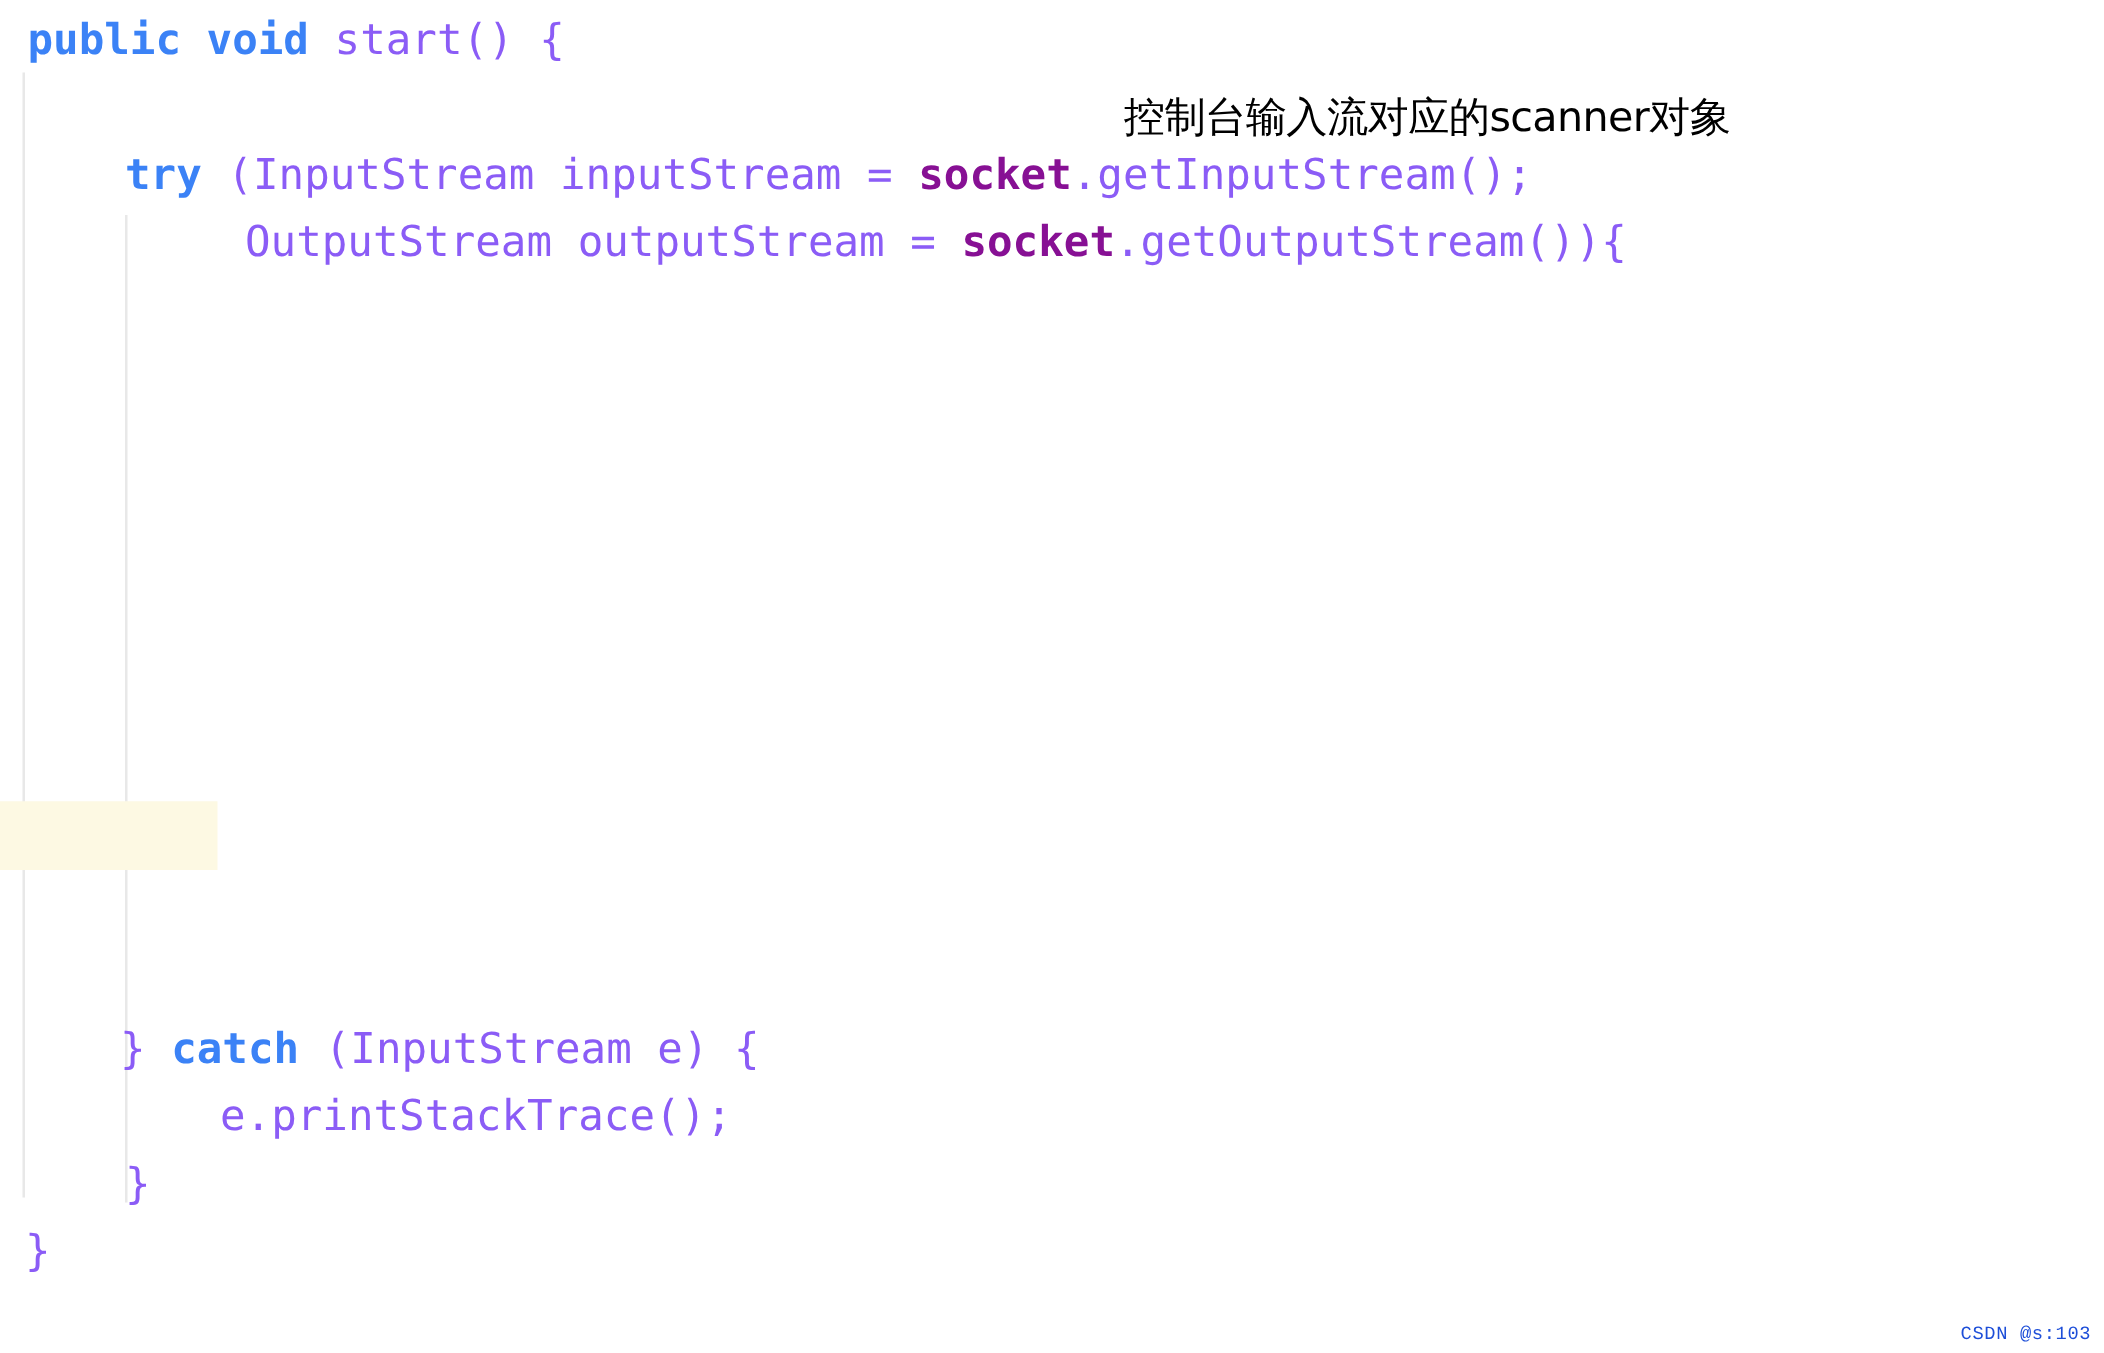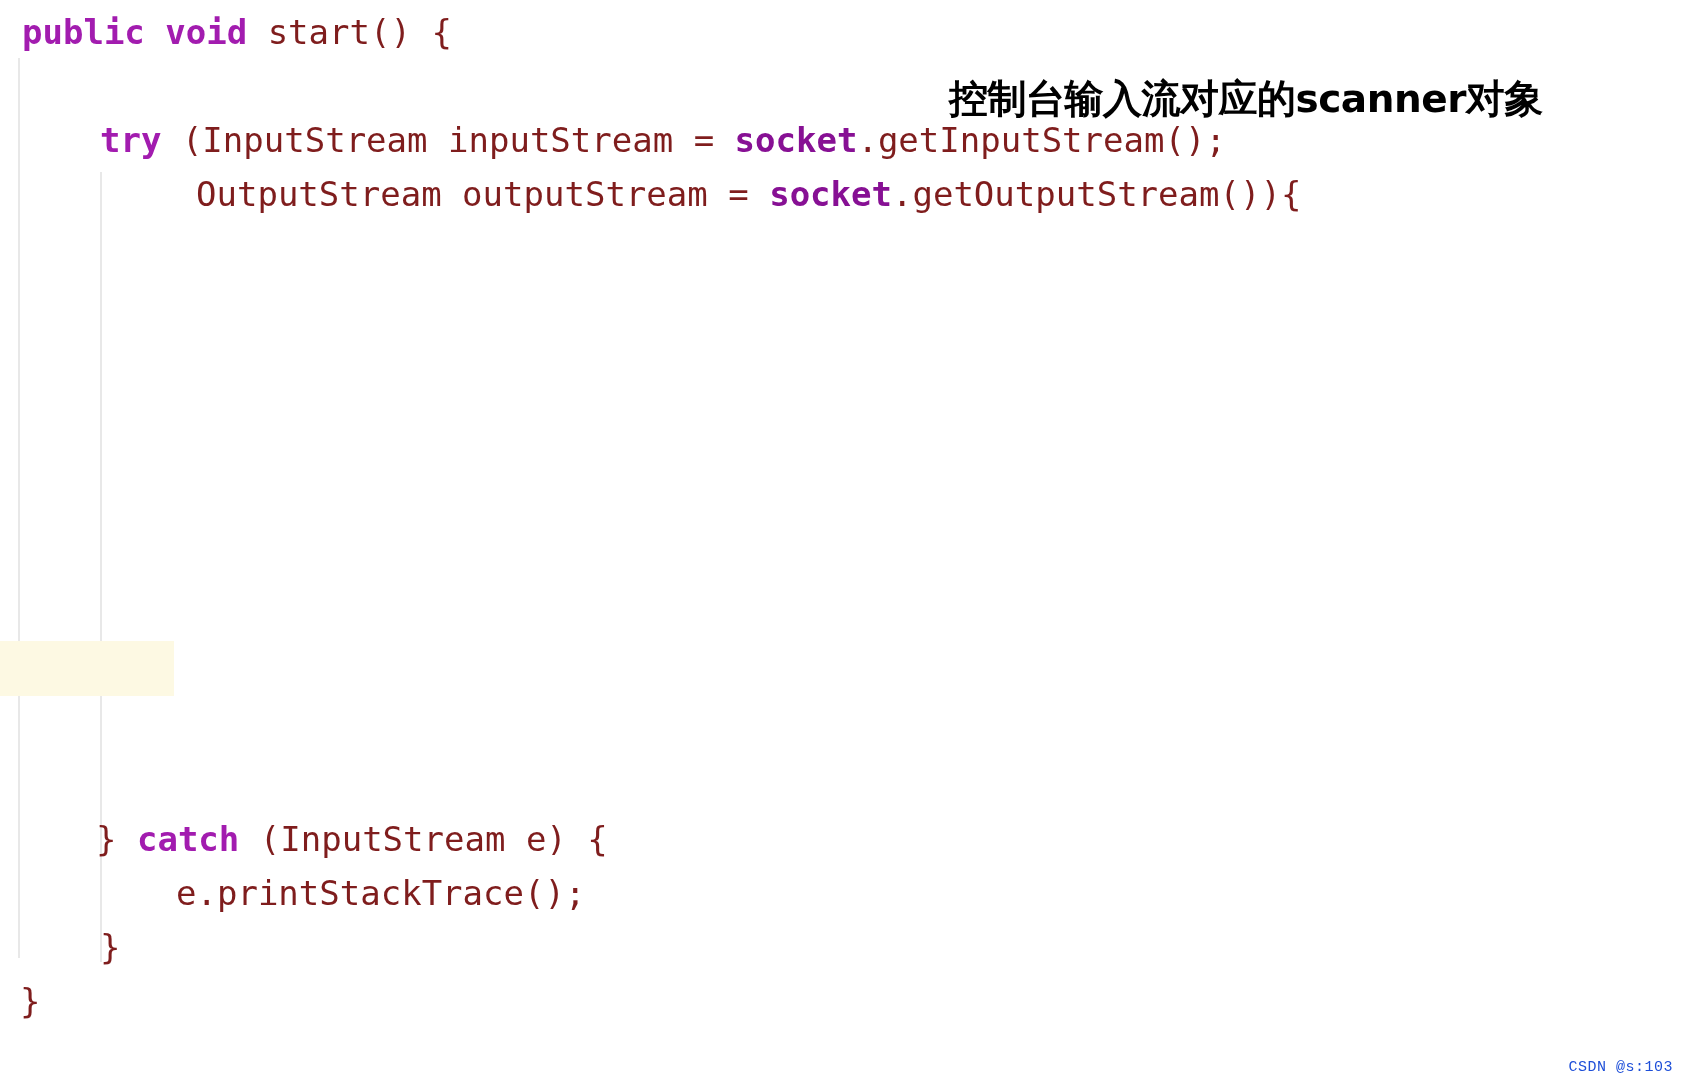--- a/index.html
+++ b/index.html
@@ -49,33 +49,33 @@
   }
   .ln-1 { left: 22px;  top: 12px; }
   .ln-2 { left: 100px; top: 66px; }
   .ln-3 { left: 100px; top: 120px; }
   .ln-4 { left: 196px; top: 174px; }
   .ln-5 { left: 96px;  top: 819px; }
   .ln-6 { left: 176px; top: 873px; }
   .ln-7 { left: 100px; top: 927px; }
   .ln-8 { left: 20px;  top: 981px; }
 
-  .kw    { color: #a21caf; font-weight: bold; }
+  .kw    { color: #3b82f6; font-weight: bold; }
   .field { color: #871094; font-weight: bold; }
   .field-i { color: #871094; font-weight: bold; font-style: italic; }
-  .plain { color: #7f1d1d; }
+  .plain { color: #8b5cf6; }
 
   
   .annotation {
     position: absolute;
-    left: 949px;
+    left: 899px;
     top: 72px;
     font-family: "DejaVu Sans", "Liberation Sans", sans-serif;
-    font-size: 39px;
-    font-weight: bold;
+    font-size: 33px;
+    font-weight: normal;
     color: #000000;
     white-space: nowrap;
     letter-spacing: -0.5px;
   }
 
   
   .code-box {
     position: absolute;
     left: 206px;
     top: 228px;

